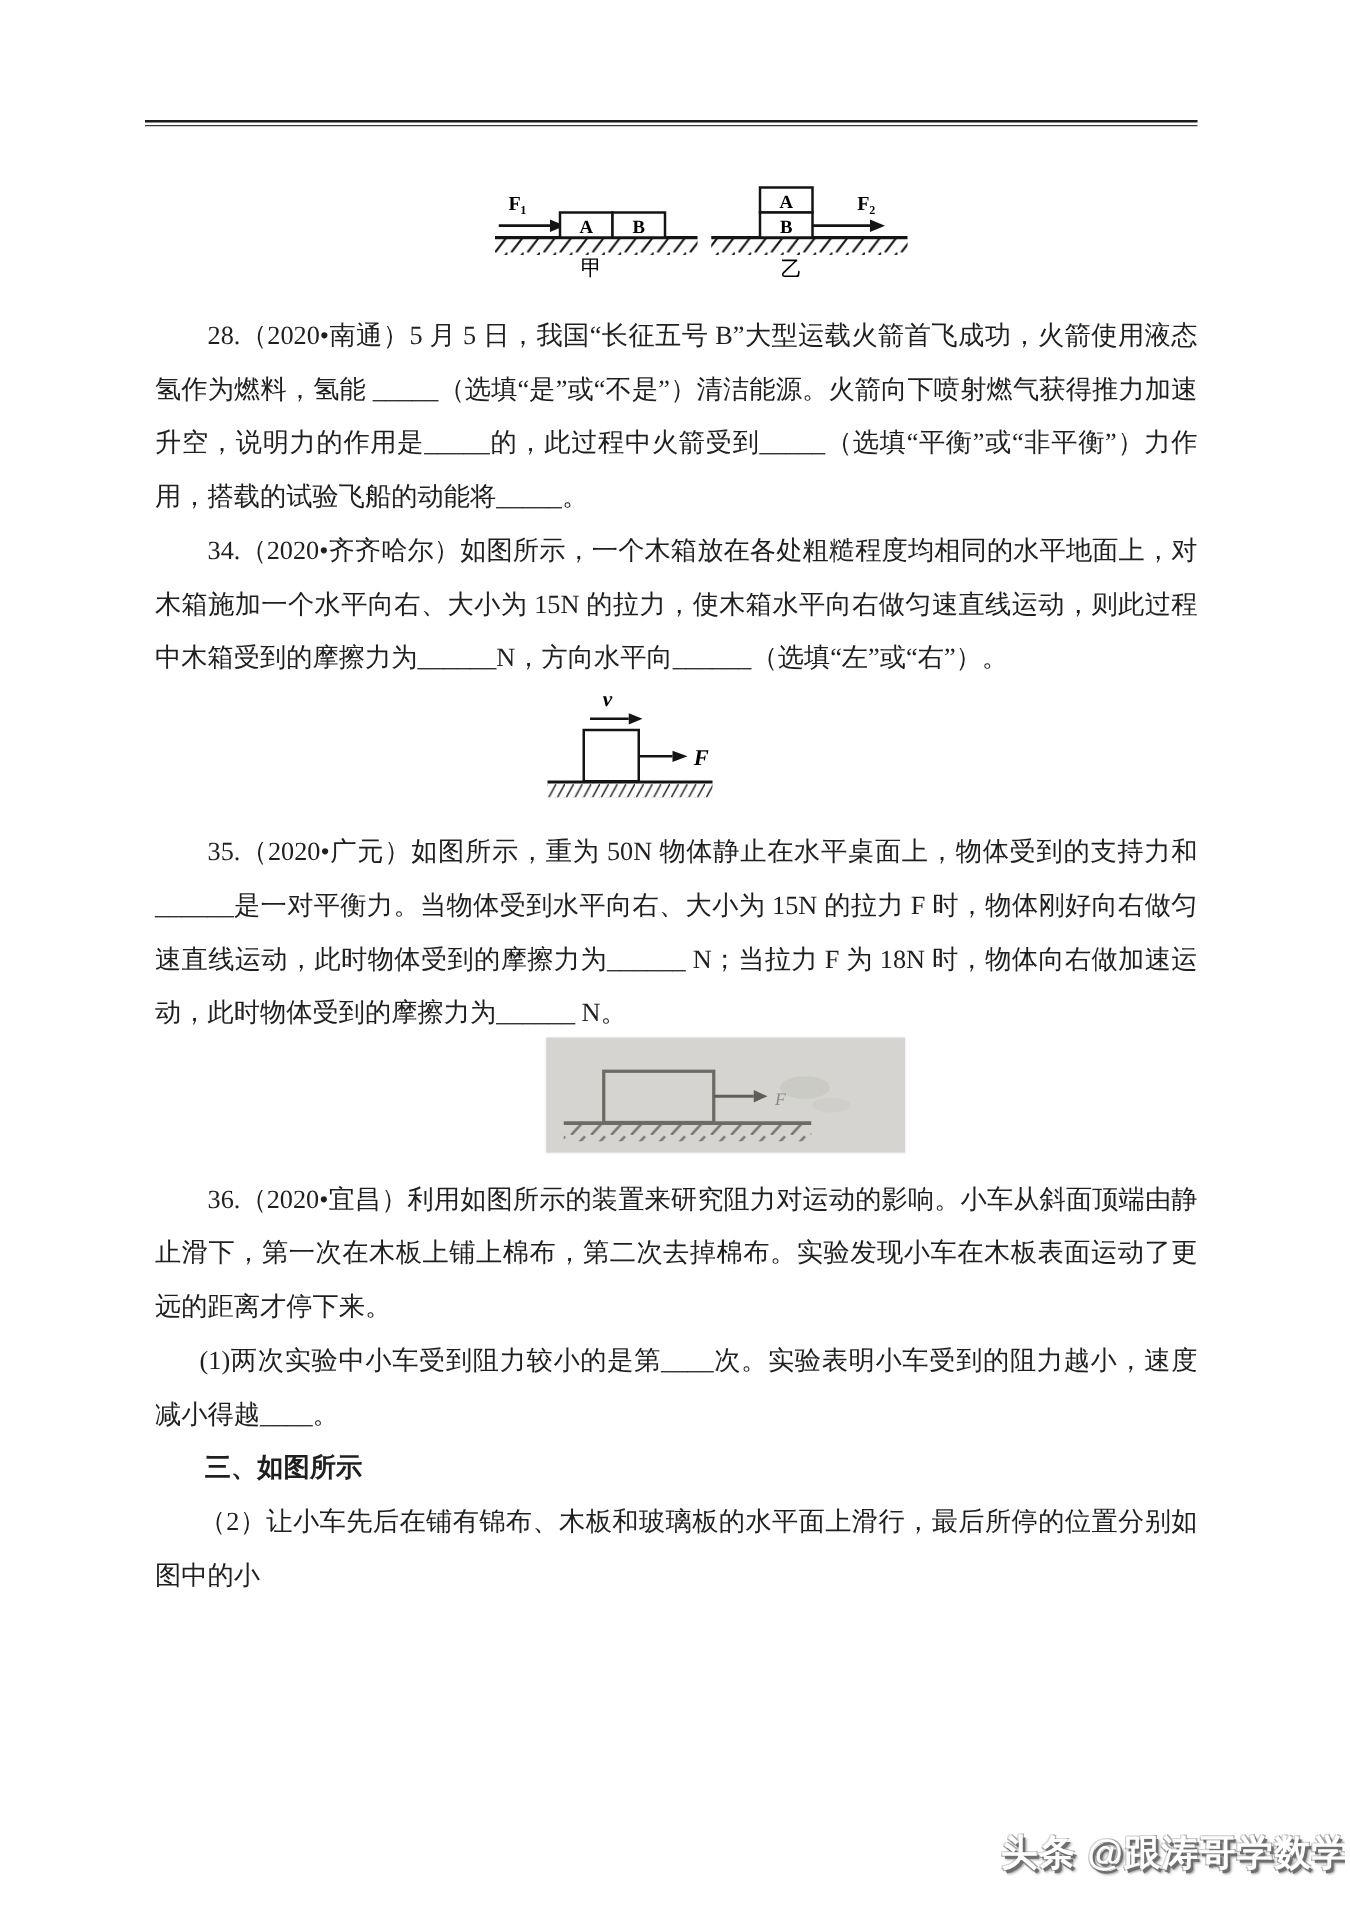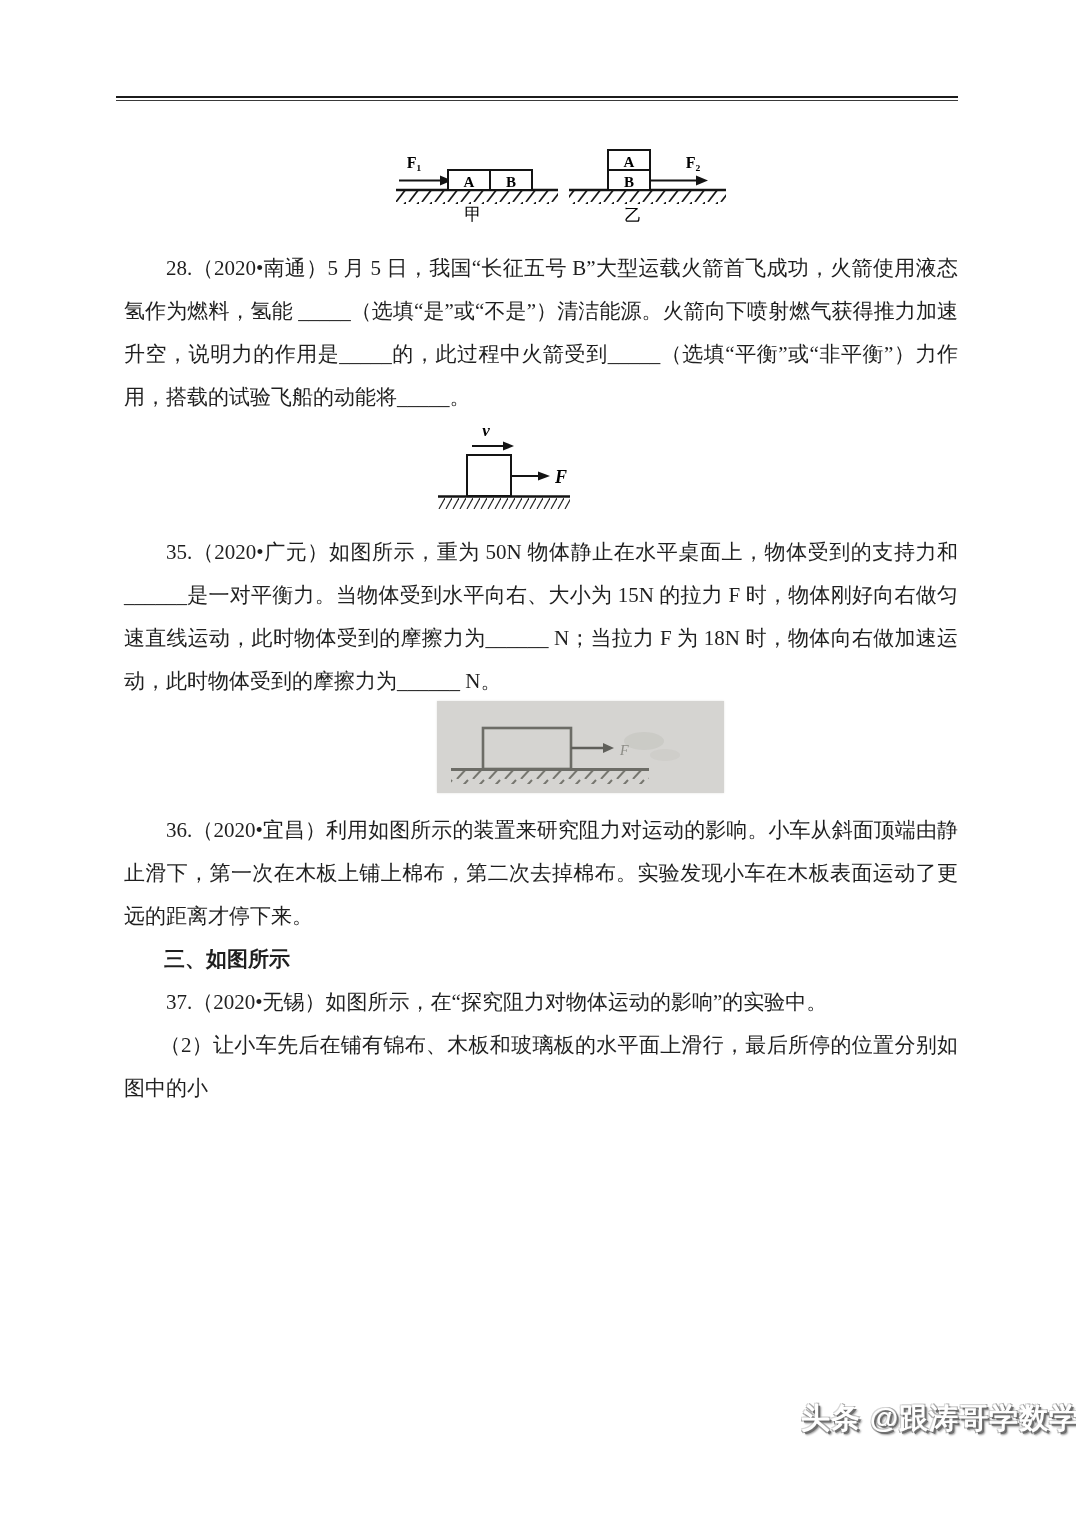--- a/index.html
+++ b/index.html
@@ -26,21 +26,21 @@
   .fig2{width:200px;height:98px;margin:2px 0 0 300px;}
   .fig3{
     width:287px;height:92px;margin:-2px 0 0 313px;
     background:#d5d4d1;box-shadow:0 0 2px #e4e3e0;
   }
   .q35p{margin-top:12px !important;}
   .q36p{margin-top:16px !important;}
   svg{display:block;}
   svg text{font-family:"Liberation Serif","DejaVu Serif",serif;}
   .watermark{
-    position:absolute;left:801px;top:1399px;white-space:nowrap;
+    position:absolute;left:801px;top:1463px;white-space:nowrap;
     font-family:"Liberation Sans","DejaVu Sans",sans-serif;
     font-weight:bold;font-size:29px;letter-spacing:1px;
     color:#ffffff;
     text-shadow:2px 2px 0 #6e6e6e,3px 3px 2px #9a9a9a,
                 -1px -1px 0 #d8d8d8,1px -1px 0 #ababab,-1px 1px 0 #ababab;
   }
 </style>
 </head>
 <body>
 
@@ -77,20 +77,21 @@
       <polygon points="303,38.5 315,43.5 303,48.5" fill="#141414"></polygon>
       <text x="300" y="31" font-size="16" font-weight="bold" text-anchor="middle">F₂</text>
       <text x="240" y="84" font-size="17" text-anchor="middle">乙</text>
     </svg>
   </div>
 
   <div class="text-col">
 
     <p>28.（2020•南通）5 月 5 日，我国“长征五号 B”大型运载火箭首飞成功，火箭使用液态氢作为燃料，氢能 _____（选填“是”或“不是”）清洁能源。火箭向下喷射燃气获得推力加速升空，说明力的作用是_____的，此过程中火箭受到_____（选填“平衡”或“非平衡”）力作用，搭载的试验飞船的动能将_____。</p>
 
+    <p>34.（2020•齐齐哈尔）如图所示，一个木箱放在各处粗糙程度均相同的水平地面上，对木箱施加一个水平向右、大小为 15N 的拉力，使木箱水平向右做匀速直线运动，则此过程中木箱受到的摩擦力为______N，方向水平向______（选填“左”或“右”）。</p>
 
     <div class="fig2">
       <svg width="200" height="98" viewBox="0 0 200 98">
         <defs>
           <pattern id="hatchB" patternUnits="userSpaceOnUse" width="7" height="11">
             <line x1="7" y1="0" x2="1" y2="11" stroke="#222222" stroke-width="1.2"></line>
           </pattern>
         </defs>
         <text x="62" y="15" font-size="17" font-style="italic" font-weight="bold" text-anchor="middle">v</text>
         <line x1="48" y1="25" x2="79" y2="25" stroke="#141414" stroke-width="2"></line>
@@ -118,23 +119,23 @@
         <rect x="46" y="27" width="88" height="41" fill="none" stroke="#6c6c66" stroke-width="2.6"></rect>
         <line x1="14" y1="68.5" x2="212" y2="68.5" stroke="#6c6c66" stroke-width="3"></line>
         <rect x="14" y="70" width="198" height="13" fill="url(#hatchC)"></rect>
         <line x1="134" y1="47" x2="166" y2="47" stroke="#5f5f5a" stroke-width="2.5"></line>
         <polygon points="166,42 177,47 166,52" fill="#5f5f5a"></polygon>
         <text x="183" y="54" font-size="14" font-style="italic" fill="#8b8b85">F</text>
       </svg>
     </div>
 
     <p class="q36p">36.（2020•宜昌）利用如图所示的装置来研究阻力对运动的影响。小车从斜面顶端由静止滑下，第一次在木板上铺上棉布，第二次去掉棉布。实验发现小车在木板表面运动了更远的距离才停下来。</p>
+    <p class="sub-item">(1)两次实验中小车受到阻力较小的是第____次。实验表明小车受到的阻力越小，速度减小得越____。</p>
 
     <p class="heading">三、如图所示</p>
 
-    <p>37.（2020•无锡）如图所示，在“探究阻力对物体运动的影响”的实验中。</p>
     <p class="sub-item">（2）让小车先后在铺有锦布、木板和玻璃板的水平面上滑行，最后所停的位置分别如图中的小</p>
 
   </div>
 
   <div class="watermark">头条 @跟涛哥学数学</div>
 
 </div>
 
 </body></html>

